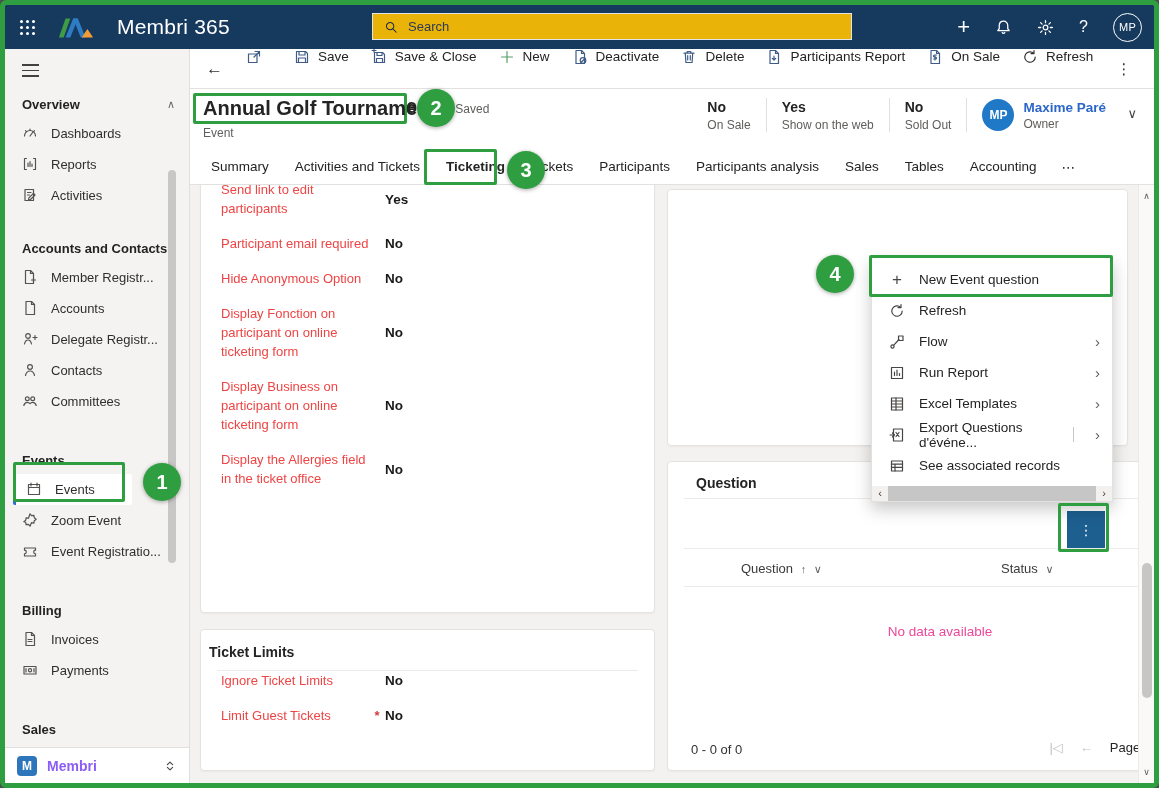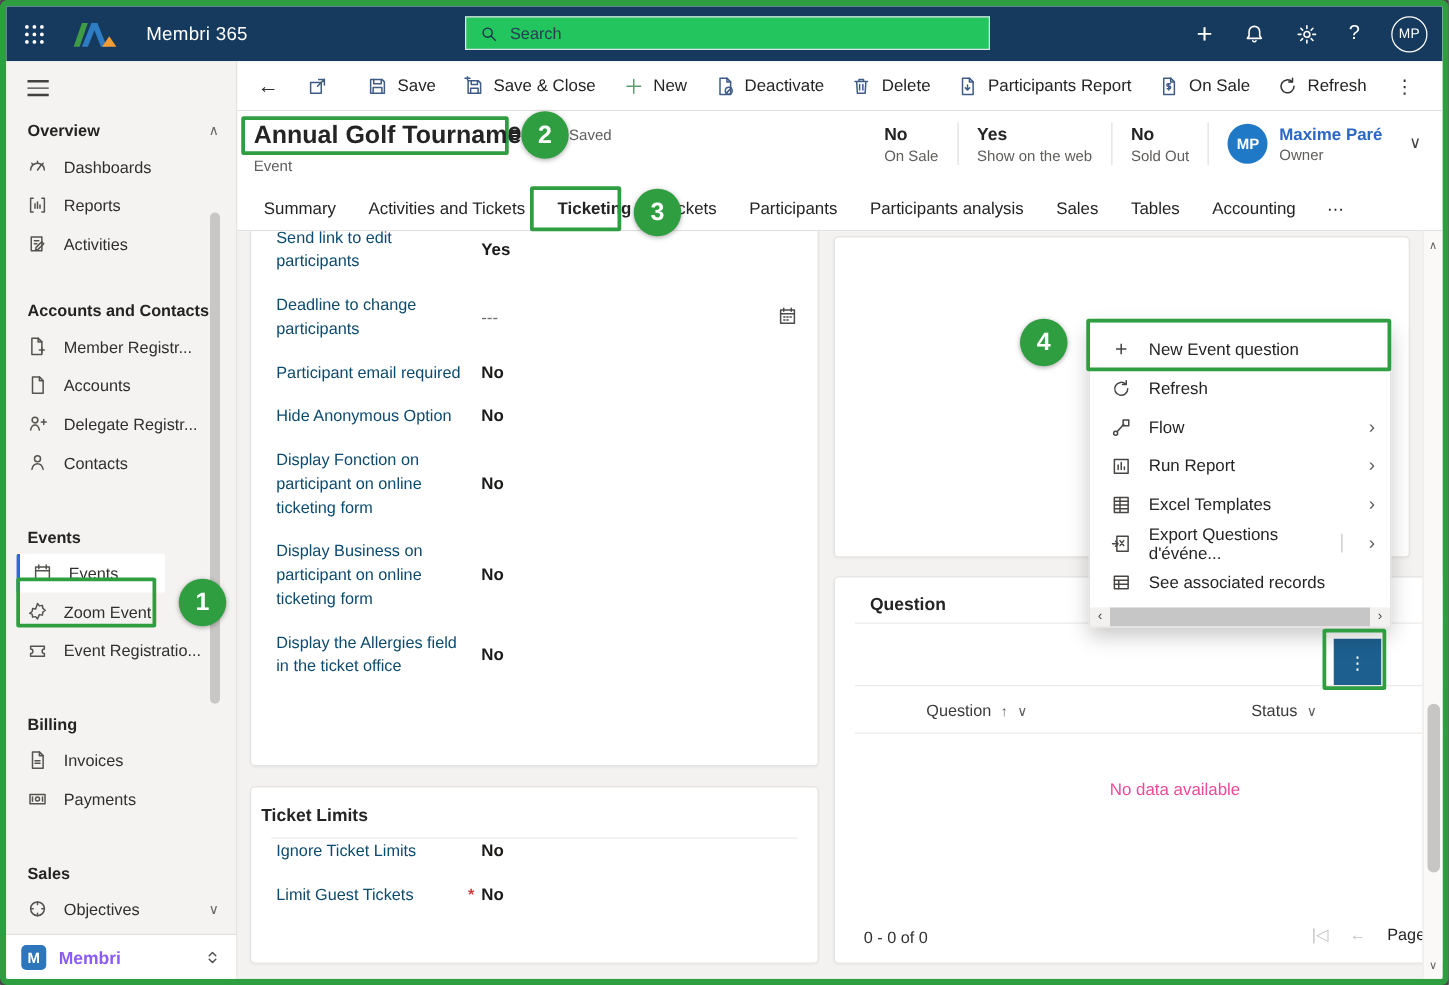--- a/index.html
+++ b/index.html
@@ -9,22 +9,22 @@
     font-family:"Liberation Sans",sans-serif;color:#242424;}
   svg{display:block;}
   .ic{width:16px;height:16px;flex:0 0 16px;}
   .ic path,.ic rect,.ic circle,.ic polyline{fill:none;stroke:currentColor;stroke-width:1.2;stroke-linecap:round;stroke-linejoin:round;}
 
   
   .topbar{position:absolute;left:0;top:0;right:0;height:44px;background:#16395e;display:flex;align-items:center;color:#fff;}
   .waffle{display:grid;grid-template-columns:repeat(3,3px);grid-gap:3px;margin:0 16px 0 15px;cursor:pointer;}
   .waffle b{width:3px;height:3px;background:#fff;border-radius:50%;}
   .logo{margin-left:6px;}
-  .appname{font-size:15px;margin-left:22px;letter-spacing:.2px;}
-  .search{position:absolute;left:367px;top:8px;width:420px;height:27px;background:#22c55e;border:1px solid #dfe3ea;
+  .appname{font-size:21px;margin-left:22px;letter-spacing:.2px;}
+  .search{position:absolute;left:367px;top:8px;width:480px;height:27px;background:#eab308;border:1px solid #dfe3ea;
     display:flex;align-items:center;color:#1d2b47;}
   .search .ic{width:14px;height:14px;margin:0 7px 0 10px;color:#1d2b47;}
   .search input{background:transparent;border:none;outline:none;font-size:13px;color:#1d2b47;width:340px;
     font-family:"Liberation Sans",sans-serif;}
   .search input::placeholder{color:#2a3a57;opacity:1;}
   .top-actions{position:absolute;right:12px;top:0;height:44px;display:flex;align-items:center;gap:25px;}
   .tb-plus{font-size:22px;font-weight:300;line-height:1;cursor:pointer;}
   .tb-icn{width:17px;height:17px;color:#fff;cursor:pointer;}
   .tb-help{font-size:16px;cursor:pointer;}
   .avatar{width:29px;height:29px;border-radius:50%;border:1px solid #fff;display:flex;align-items:center;justify-content:center;
@@ -46,21 +46,21 @@
     display:flex;align-items:center;padding:0 12px;gap:10px;}
   .m-badge{width:20px;height:20px;border-radius:4px;background:#2e76bc;color:#fff;font-size:12px;font-weight:700;
     display:flex;align-items:center;justify-content:center;}
   .env-name{font-size:14px;font-weight:700;color:#8b5cf6;}
   .env-chev{margin-left:auto;width:14px;height:14px;color:#4a4a4a;cursor:pointer;}
 
   
   .rp{position:absolute;left:185px;top:44px;right:0;bottom:0;display:flex;flex-direction:column;}
   .cmdbar{height:40px;background:#fff;border-bottom:1px solid #e3e1df;display:flex;align-items:center;padding:0 10px 0 4px;
     font-size:13.5px;color:#252423;flex:0 0 auto;}
-  .cmd{display:flex;align-items:center;gap:8px;padding:0 11px;height:40px;cursor:pointer;white-space:nowrap;}
+  .cmd{display:flex;align-items:flex-start;gap:8px;padding:0 11px;height:40px;cursor:pointer;white-space:nowrap;}
   .cmd .ic{color:#3e5c86;}
   .cmd .ic.green{color:#57a06b;}
   .back{font-size:17px;padding:0 12px;color:#323130;cursor:pointer;}
   .vdiv{width:1px;height:22px;background:#e1dfdd;margin:0 5px;}
   .dots-v{font-size:15px;padding:0 12px;color:#323130;cursor:pointer;}
   .share-group{margin-left:auto;display:flex;align-items:center;gap:7px;padding:0 8px;cursor:pointer;}
 
   .hdr{height:60px;position:relative;background:#fff;flex:0 0 auto;}
   .title-row{position:absolute;left:13px;top:6px;display:flex;align-items:baseline;gap:12px;}
   .title{font-size:20px;font-weight:700;color:#242424;}
@@ -85,21 +85,21 @@
 
   
   .content{flex:1 1 auto;position:relative;background:#f3f2f1;overflow:hidden;}
   .card{position:absolute;background:#fff;border:1px solid #e5e3e1;border-radius:4px;box-shadow:0 1px 2px rgba(0,0,0,.04);}
   #card-form{left:10px;top:-22px;width:455px;height:450px;padding-top:16px;}
   #card-limits{left:10px;top:444px;width:455px;height:142px;}
   #card-upper{left:477px;top:4px;width:461px;height:257px;}
   #card-q{left:477px;top:276px;width:546px;height:310px;}
 
   .frow{display:flex;align-items:center;padding:0 16px 0 20px;margin-bottom:16px;position:relative;}
-  .frow .lbl{flex:0 0 148px;font-size:13px;line-height:19px;color:#0c4a6e;}
+  .frow .lbl{flex:0 0 148px;font-size:13px;line-height:19px;color:#ef4444;}
   .frow .req{width:16px;text-align:center;font-size:13px;color:#d33c3c;font-weight:700;}
   .frow .val{font-size:13.5px;font-weight:700;color:#1b1a19;}
   .cal{position:absolute;right:16px;color:#4a4a4a;cursor:pointer;}
 
   .card-h{font-size:14px;font-weight:700;color:#242424;padding:14px 8px 10px;}
   .divider{height:1px;background:#edebe9;margin:0 16px;}
   #card-limits .frow:first-of-type{margin-top:18px;}
 
   
   .q-title{padding:13px 0 0 28px;font-size:14px;font-weight:700;}
@@ -244,20 +244,28 @@
         </svg>
       <span>Delegate Registr...</span>
     </div>
     <div class="item">
       <svg class="ic" viewBox="0 0 16 16">
           <circle cx="8" cy="5" r="2.4"></circle>
           <path d="M3.5 13.5c.6-2.8 2.4-4.5 4.5-4.5s3.9 1.7 4.5 4.5"></path>
         </svg>
       <span>Contacts</span>
     </div>
+    <div class="item">
+      <svg class="ic" viewBox="0 0 16 16">
+          <circle cx="5.3" cy="5.8" r="1.9"></circle>
+          <circle cx="10.7" cy="5.8" r="1.9"></circle>
+          <path d="M1.8 12.5c.5-2 1.9-3.2 3.5-3.2 1.1 0 2 .5 2.7 1.4.7-.9 1.6-1.4 2.7-1.4 1.6 0 3 1.2 3.5 3.2"></path>
+        </svg>
+      <span>Committees</span>
+    </div>
 
     <div class="grp g3">
       <span>Events</span>
     </div>
     <div class="item sel">
       <svg class="ic" viewBox="0 0 16 16">
           <rect x="2.5" y="3.5" width="11" height="10"></rect>
           <path d="M2.5 6.5h11M5 2v3M11 2v3"></path>
         </svg>
       <span>Events</span>
@@ -442,30 +450,20 @@
       <span class="tab-more">⋯</span>
     </div>
 
     <div class="content">
 
       <div class="card" id="card-form">
         <div class="frow">
           <span class="lbl">Send link to edit participants</span>
             <span class="req"></span>
           <span class="val">Yes</span>
-        </div>
-        <div class="frow">
-          <span class="lbl">Deadline to change participants</span>
-            <span class="req"></span>
-          <span class="val" style="font-weight:400;color:#6e6c6a">---</span>
-          <svg class="ic cal" viewBox="0 0 16 16">
-              <rect x="2.5" y="3" width="11" height="10.5"></rect>
-              <path d="M2.5 6h11M5 1.5V4M11 1.5V4"></path>
-              <path d="M5 8.5h1M7.5 8.5h1M10 8.5h1M5 11h1M7.5 11h1" stroke-width="1.4"></path>
-            </svg>
         </div>
         <div class="frow">
           <span class="lbl">Participant email required</span>
             <span class="req"></span>
           <span class="val">No</span>
         </div>
         <div class="frow">
           <span class="lbl">Hide Anonymous Option</span>
             <span class="req"></span>
           <span class="val">No</span>

